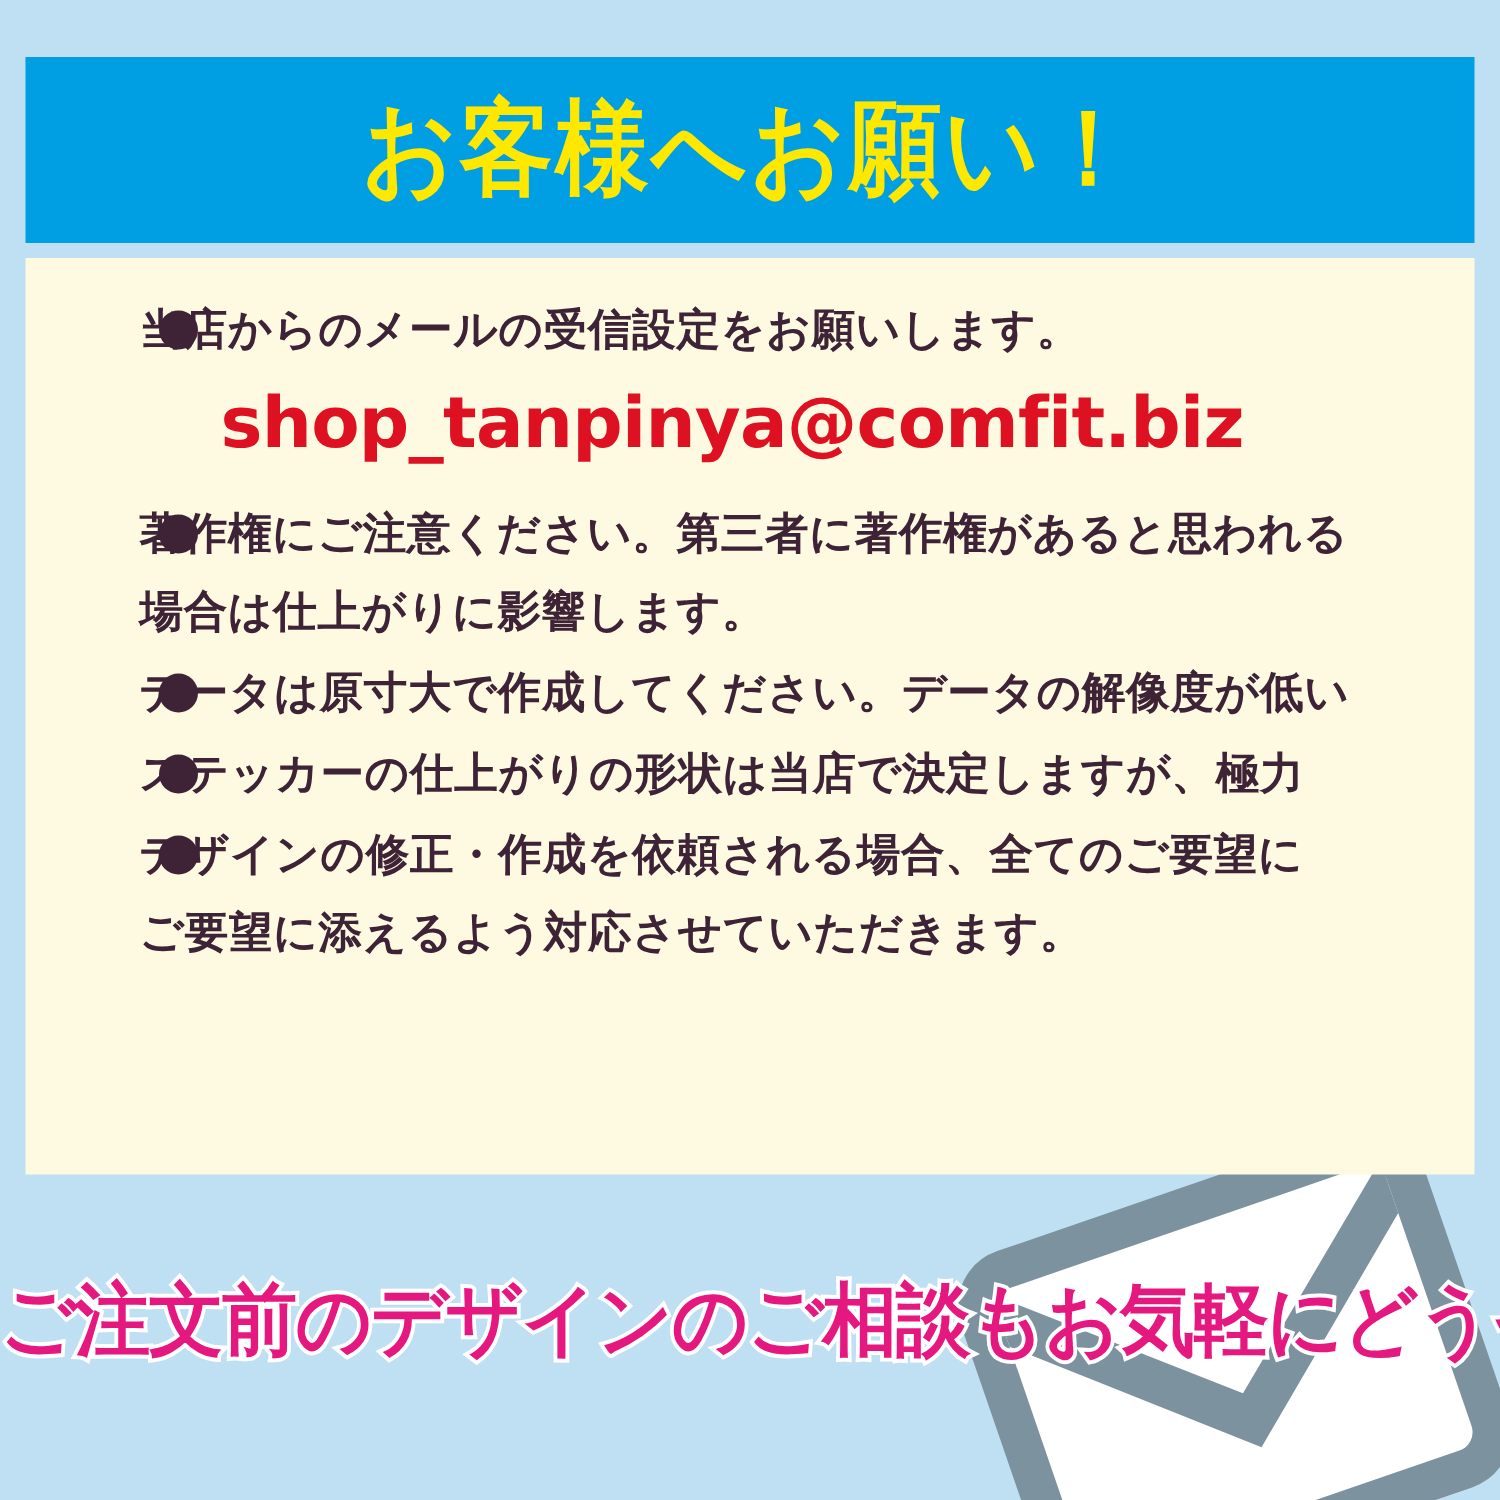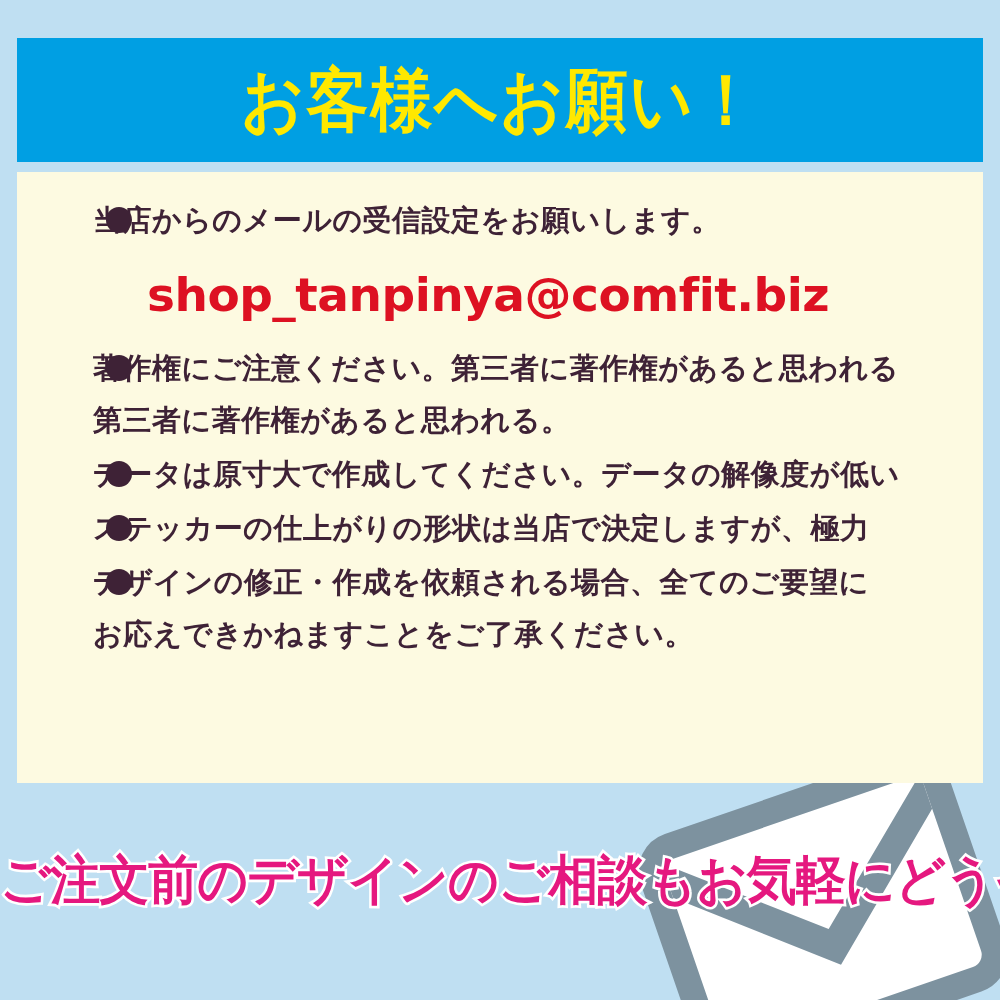--- a/index.html
+++ b/index.html
@@ -104,21 +104,21 @@
   }
 
   .email-line {
     color: #dd1122;
     font-size: 47px;
     font-weight: bold;
     line-height: 62px;
     letter-spacing: -0.5px;
     padding-left: 100px;
     white-space: nowrap;
-    margin: 18px 0 16px 0;
+    margin: 6px 0 16px 0;
     font-family: "DejaVu Sans", "Liberation Sans", sans-serif;
   }
 
   
   .bullet-item .l2 {
     display: block;
   }
 
   
   .bottom-text {
@@ -164,37 +164,37 @@
       <li class="bullet-item">
         <span class="bullet-dot"></span>
         <span class="bullet-text">当店からのメールの受信設定をお願いします。</span>
       </li>
 
       <div class="email-line">shop_tanpinya@comfit.biz</div>
 
       <li class="bullet-item">
         <span class="bullet-dot"></span>
         <span class="bullet-text">著作権にご注意ください。第三者に著作権があると思われる</span>
-        <span class="bullet-text l2">第三者に著作権があると思われる。</span>
+        <span class="bullet-text l2">場合は仕上がりに影響します。</span>
       </li>
 
       <li class="bullet-item">
         <span class="bullet-dot"></span>
         <span class="bullet-text">データは原寸大で作成してください。データの解像度が低い</span>
       </li>
 
       <li class="bullet-item">
         <span class="bullet-dot"></span>
         <span class="bullet-text">ステッカーの仕上がりの形状は当店で決定しますが、極力</span>
       </li>
 
       <li class="bullet-item">
         <span class="bullet-dot"></span>
         <span class="bullet-text">デザインの修正・作成を依頼される場合、全てのご要望に</span>
-        <span class="bullet-text l2">お応えできかねますことをご了承ください。</span>
+        <span class="bullet-text l2">ご要望に添えるよう対応させていただきます。</span>
       </li>
 
     </ul>
   </div>
 
   <div class="bottom-text">ご注文前のデザインのご相談もお気軽にどうぞ</div>
 
 </div>
 
 </body></html>

